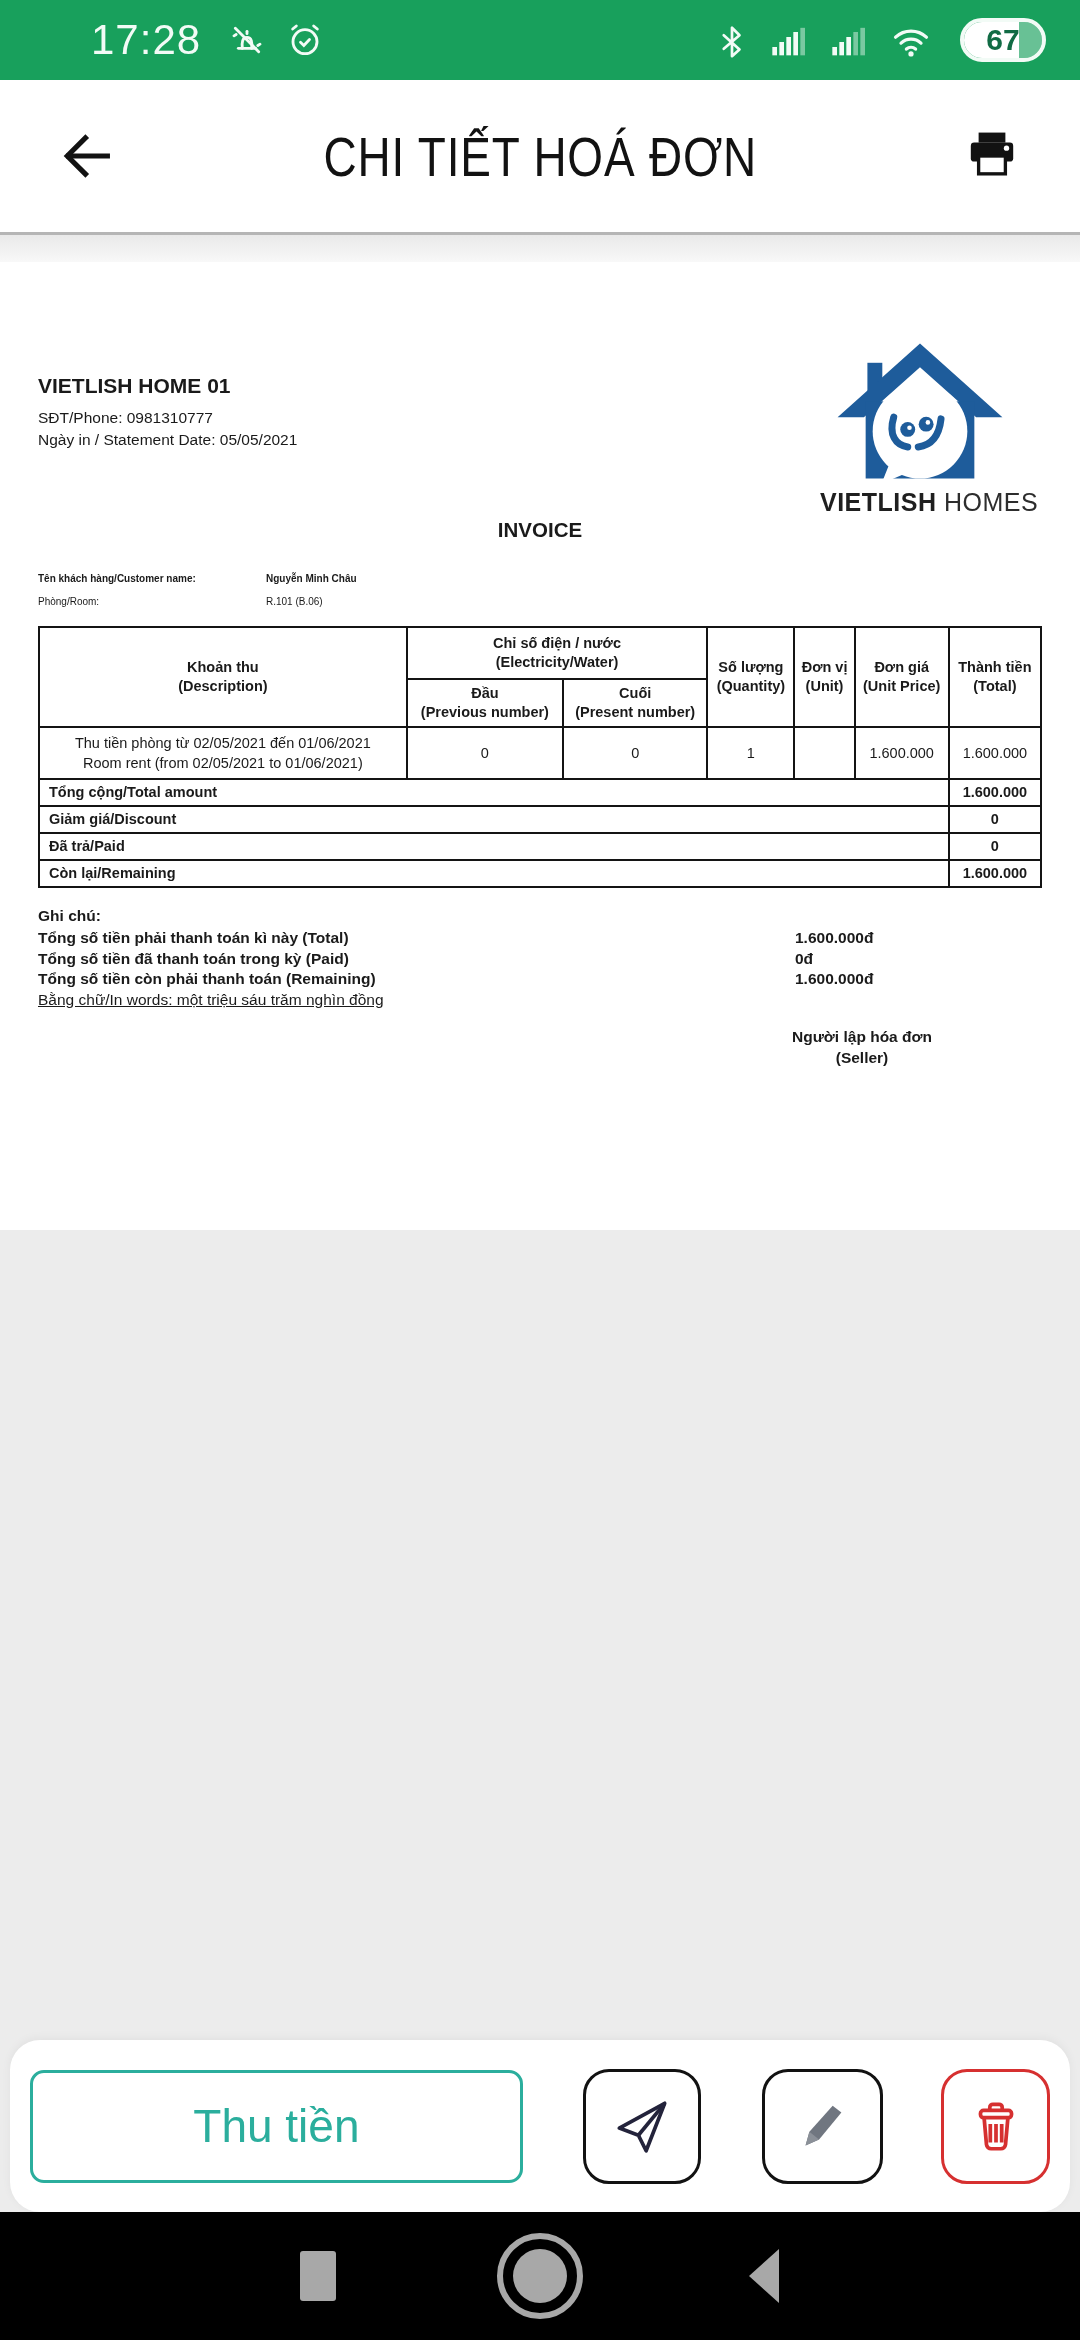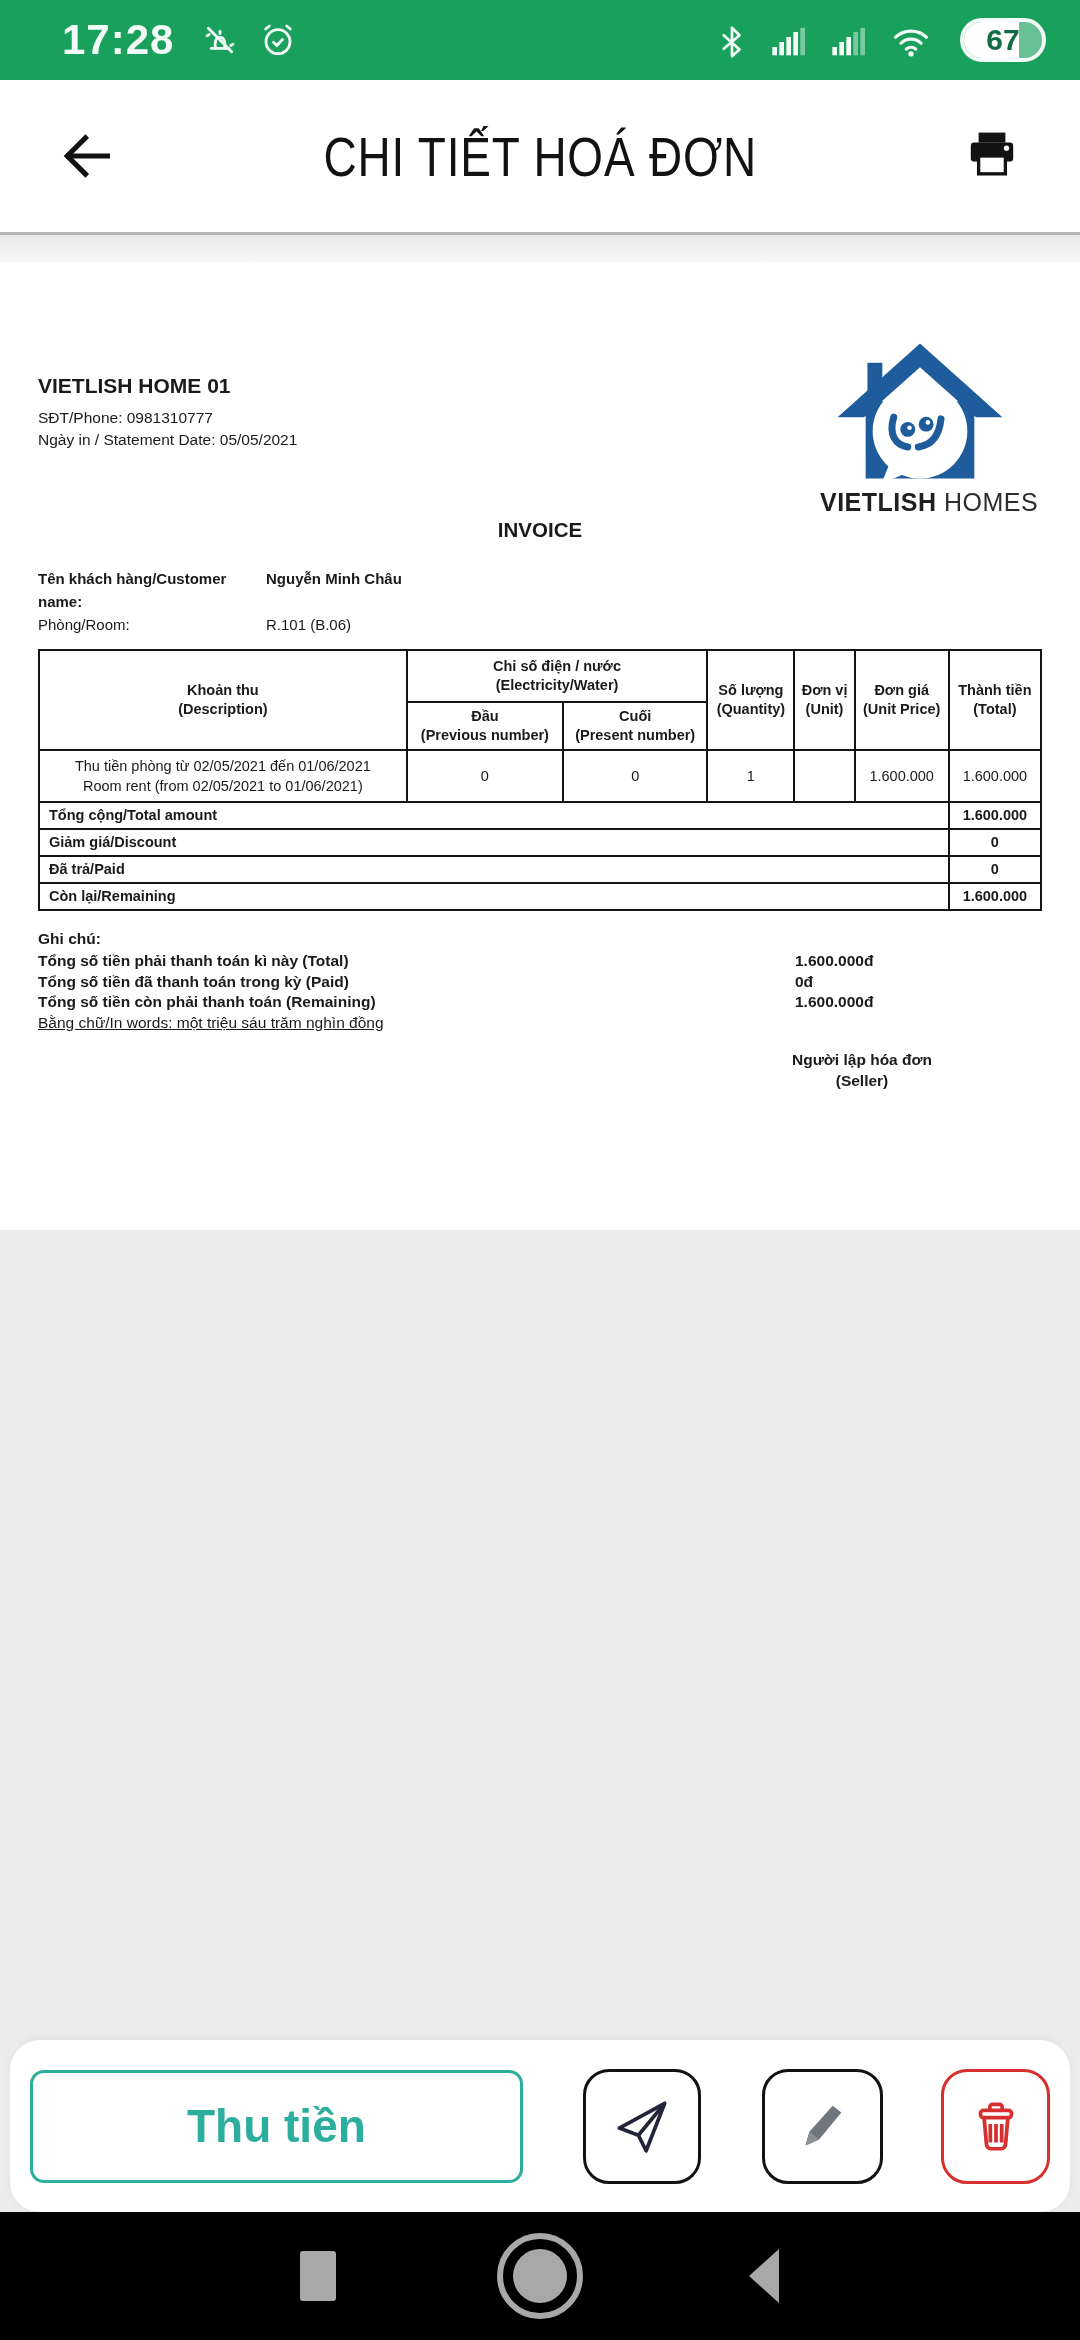--- a/index.html
+++ b/index.html
@@ -8,21 +8,21 @@
   .screen {
     position:relative; width:1080px; height:2340px; margin:0 auto;
     background:#fff; overflow:hidden; display:flex; flex-direction:column;
   }
 
   
   .status-bar {
     height:80px; background:#18A05C; color:#f2fbf6;
     display:flex; align-items:center; padding:0 34px 0 62px; flex:none;
   }
-  .status-time { font-size:42px; font-weight:700; letter-spacing:1px; margin-right:26px; }
+  .status-time { font-size:42px; font-weight:400; letter-spacing:1px; margin-right:26px;margin-left:29px; }
   .sicon { display:inline-flex; align-items:center; margin-right:18px; }
   .status-right { margin-left:auto; display:flex; align-items:flex-end; }
   .battery {
     position:relative; width:86px; height:44px; border:4px solid #f2fbf6;
     border-radius:24px; overflow:hidden; display:flex; align-items:center; justify-content:center;
   }
   .battery-fill { position:absolute; left:0; top:0; bottom:0; width:70%; background:#ffffff; }
   .battery-rest { position:absolute; right:0; top:0; bottom:0; width:30%; background:rgba(255,255,255,0.35); }
   .battery-num { position:relative; z-index:2; font-size:30px; font-weight:700; color:#116B44; }
 
@@ -47,21 +47,21 @@
   .company-name { font-size:21px; font-weight:700; margin-bottom:9px; }
   .company-line { font-size:15.5px; line-height:21.5px; }
 
   .logo { position:absolute; top:78px; right:60px; width:200px; text-align:center; }
   .logo-text { font-size:25px; letter-spacing:0.5px; color:#1f1f1f; margin-top:2px; white-space:nowrap; }
   .logo-text .b { font-weight:700; }
   .logo-text .l { font-weight:400; color:#2d2d2d; }
 
   .doc-title { text-align:center; margin-top:64px; font-size:20.5px; font-weight:700; line-height:31px; }
 
-  .cust { margin-top:22px; font-size:15px; }
+  .cust { margin-top:22px; font-size:10px; }
   .cust-row { display:flex; line-height:23px; }
   .cust-row .lbl { width:228px; flex:none; }
   .cust-row.bold { font-weight:700; }
 
   table.inv { width:100%; border-collapse:collapse; margin-top:13px; table-layout:fixed; }
   table.inv th, table.inv td {
     border:2px solid #141414; font-size:14.5px; color:#1a1a1a;
     text-align:center; vertical-align:middle; padding:4px 4px; line-height:19px;
   }
   table.inv th { font-weight:700; }
@@ -83,21 +83,20 @@
 
   
   .gray-fill { flex:1; background:#ECECEC; }
 
   
   .action-card {
     position:absolute; left:10px; right:10px; bottom:128px; height:172px;
     background:#fff; border-radius:30px;
     display:flex; align-items:center; padding:0 20px;
     box-shadow:0 -2px 10px rgba(0,0,0,0.05);
-    font-weight:bold;
   }
   .collect-btn {
     width:494px; height:113px; border:3px solid #2BAE9D; border-radius:14px;
     background:#fff; color:#2BAE9D; font-size:46px;
     display:flex; align-items:center; justify-content:center;
     font-family:"Liberation Sans", sans-serif;
   }
   .icon-btn {
     height:115px; border-radius:26px; background:#fff; border:3.5px solid #121212;
     display:flex; align-items:center; justify-content:center;

